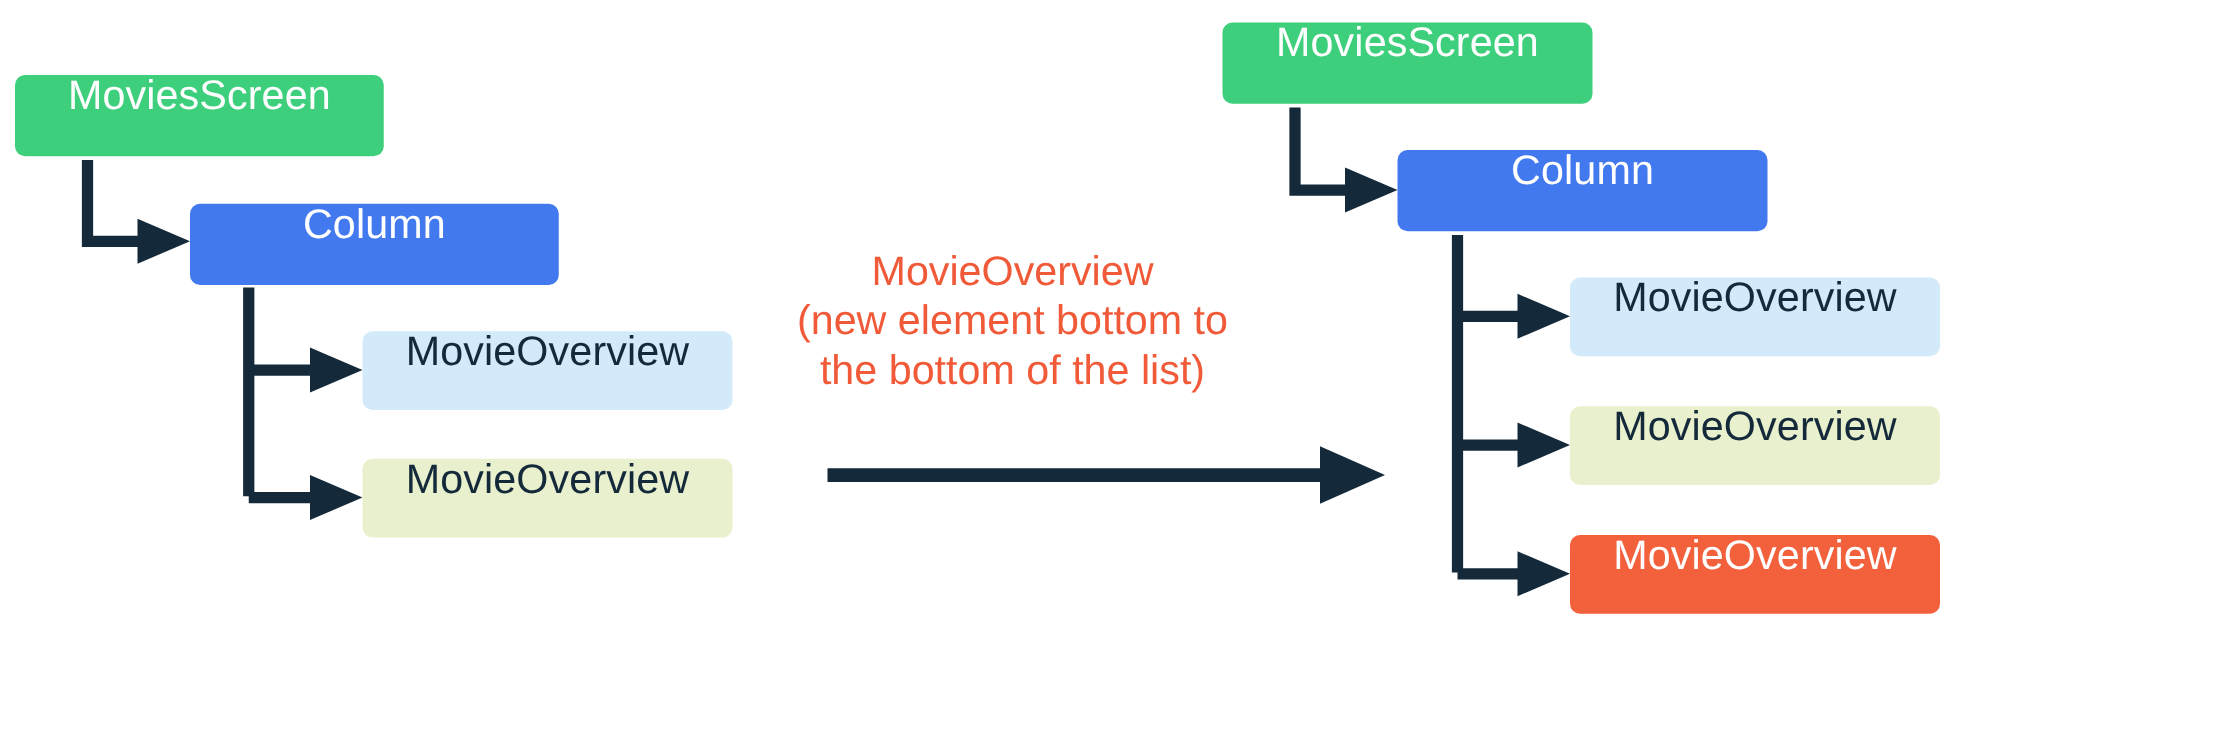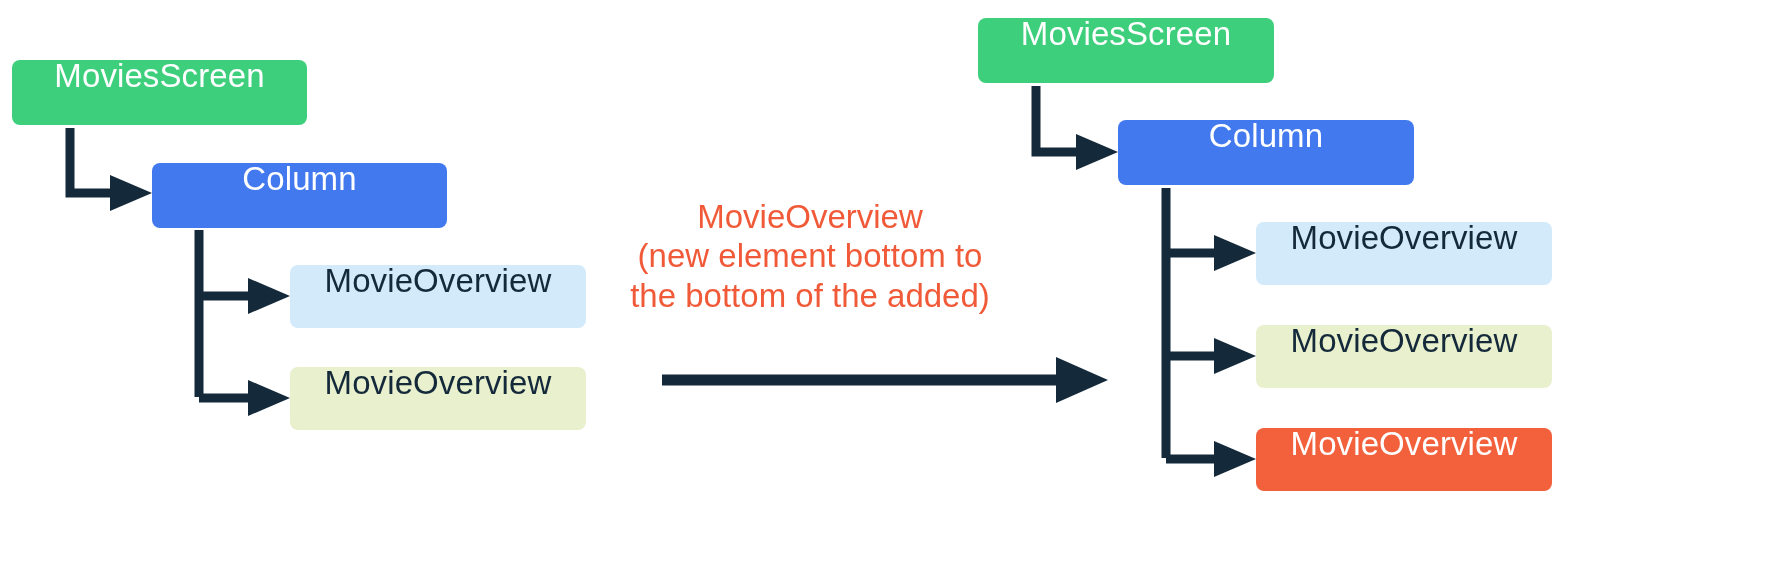--- a/index.html
+++ b/index.html
@@ -108,21 +108,21 @@
     <span class="node-label">MovieOverview</span>
   </div>
 
   <div class="node" style="left:290px; top:367px; width:296px; height:63px; background:#E9F0CD; color:#14293A;">
     <span class="node-label">MovieOverview</span>
   </div>
 
   <div class="center-caption" style="left:610px; top:197px; width:400px; color:#F15A38;">
     <span class="cap-line">MovieOverview</span>
     <span class="cap-line">(new element bottom to</span>
-    <span class="cap-line">the bottom of the added)</span>
+    <span class="cap-line">the bottom of the list)</span>
   </div>
 
   <div class="node" style="left:978px; top:18px; width:296px; height:65px; background:#3ECF7D; color:#FFFFFF;">
     <span class="node-label">MoviesScreen</span>
   </div>
 
   <div class="node" style="left:1118px; top:120px; width:296px; height:65px; background:#4379EF; color:#FFFFFF;">
     <span class="node-label">Column</span>
   </div>
 

